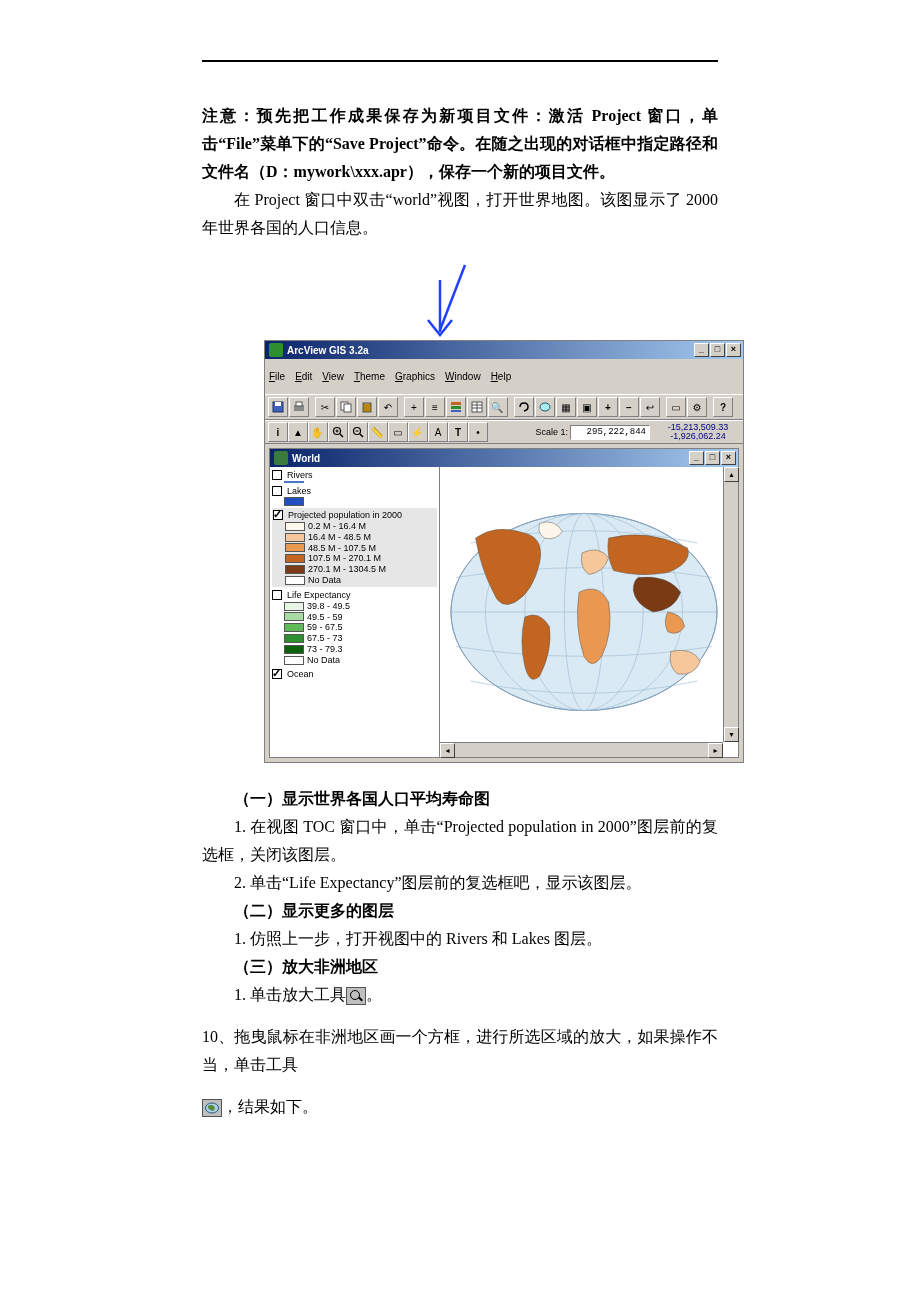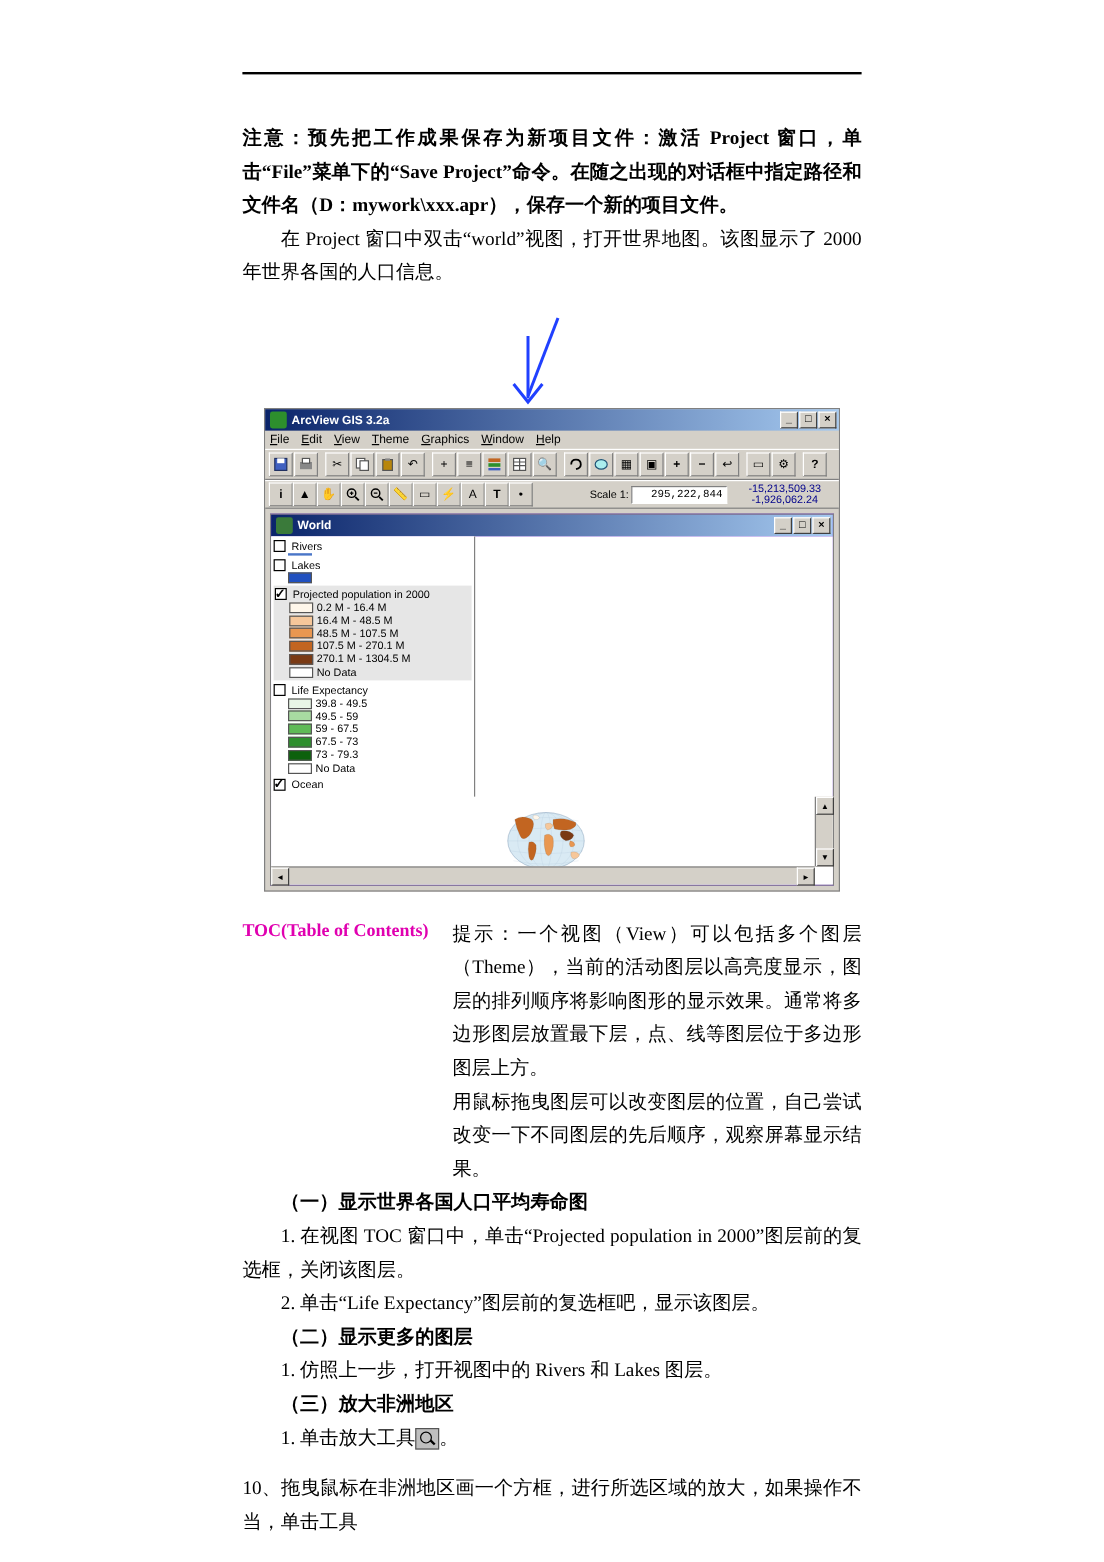--- a/index.html
+++ b/index.html
@@ -9,45 +9,45 @@
   p { line-height: 1.75; margin: 0; text-align: justify; }
   .bold { font-weight: bold; }
   .indent { text-indent: 2em; }
   .figure-area { margin: 18px auto 22px auto; position: relative; width: 480px; }
 
   
   .arrow-band { height: 80px; position: relative; background: #fff; }
   .arrow-band svg { position: absolute; left: 190px; top: 0; }
 
   
-  .app-window { width: 480px; border: 1px solid #808080; background: #d4d0c8; font-family: Tahoma, sans-serif; font-size: 10px; }
+  .app-window { width: 480px; border: 1px solid #808080; background: #d4d0c8; font-family: Tahoma, sans-serif; font-size: 10px; margin-left: 44px; }
   .titlebar { display: flex; align-items: center; background: linear-gradient(to right, #0a246a, #a6caf0); color: #fff; height: 18px; padding: 0 2px 0 4px; font-weight: bold; }
   .titlebar .logo { width: 14px; height: 14px; background: #2d8f2d; border-radius: 2px; margin-right: 4px; display: inline-block; }
   .titlebar .title { flex: 1; }
   .win-controls { display: flex; gap: 1px; }
   .win-btn { width: 15px; height: 14px; background: #d4d0c8; border: 1px solid #fff; border-right-color: #404040; border-bottom-color: #404040; color: #000; font-family: sans-serif; font-size: 9px; text-align: center; line-height: 11px; }
 
-  .menubar { display: flex; padding: 2px 4px; background: #d4d0c8; }
+  .menubar { display: flex; padding: 12px 4px; background: #d4d0c8; }
   .menubar span { margin-right: 10px; color: #000; }
   .menubar span u { text-decoration: underline; }
 
   .toolbar { display: flex; padding: 2px 3px; background: #d4d0c8; border-top: 1px solid #fff; border-bottom: 1px solid #808080; gap: 1px; flex-wrap: wrap; }
   .tbtn { width: 20px; height: 20px; background: #d4d0c8; border: 1px solid #fff; border-right-color: #808080; border-bottom-color: #808080; display: flex; align-items: center; justify-content: center; font-size: 10px; color: #000; }
   .tbtn svg { display: block; }
   .tbsep { width: 4px; }
 
   .infobar { display: flex; align-items: center; padding: 1px 3px; background: #d4d0c8; border-top: 1px solid #fff; border-bottom: 1px solid #808080; font-size: 9px; }
   .infobar .filler { flex: 1; }
   .infobar .scale-label { margin-right: 2px; }
   .infobar .scale-box { width: 80px; height: 15px; background: #fff; border: 1px solid #808080; border-right-color: #fff; border-bottom-color: #fff; padding: 1px 3px; text-align: right; font-family: Liberation Mono, monospace; }
   .infobar .coords { width: 90px; text-align: center; color: #00008b; padding-left: 6px; line-height: 1.0; }
 
   
   .inner-window { margin: 4px; border: 1px solid #808080; background: #6d28d9; }
-  .inner-body { display: flex; height: 290px; background: #fff; flex-direction: column; }
+  .inner-body { display: flex; height: 290px; background: #fff; }
 
   .toc { width: 170px; background: #fff; font-size: 9px; color: #000; padding: 2px; overflow: hidden; border-right: 1px solid #808080; }
   .layer { margin-bottom: 2px; }
   .layer-hdr { display: flex; align-items: center; padding: 1px 0; }
   .layer-name { padding-left: 2px; }
   .chk { width: 10px; height: 10px; border: 1px solid #000; background: #fff; margin-right: 3px; display: inline-block; position: relative; }
   .chk.checked::after { content: "✓"; position: absolute; top: -3px; left: -1px; font-size: 11px; font-weight: bold; }
   .sym { width: 20px; height: 8px; display: inline-block; margin-left: 12px; margin-right: 3px; }
   .sym.line { height: 2px; }
   .legend-row { display: flex; align-items: center; padding-left: 0; line-height: 1.2; }
@@ -374,29 +374,20 @@
               <div class="sb-btn" style="left:0">◂</div>
               <div class="sb-btn" style="right:0">▸</div>
             </div>
           </div>
 
         </div>
       </div>
     </div>
   </div>
 
-  <div class="hint-block">
-    <div style="width:175px;padding-top:2px;">
-      <span class="toc-label">TOC(Table of Contents)</span>
-    </div>
-    <div class="hint-text">
-      <p>提示：一个视图（View）可以包括多个图层（Theme），当前的活动图层以高亮度显示，图层的排列顺序将影响图形的显示效果。通常将多边形图层放置最下层，点、线等图层位于多边形图层上方。</p>
-      <p>用鼠标拖曳图层可以改变图层的位置，自己尝试改变一下不同图层的先后顺序，观察屏幕显示结果。</p>
-    </div>
-  </div>
 
   <p class="subheading">（一）显示世界各国人口平均寿命图</p>
   <p class="indent">1. 在视图 TOC 窗口中，单击“Projected population in 2000”图层前的复选框，关闭该图层。</p>
   <p class="indent">2. 单击“Life Expectancy”图层前的复选框吧，显示该图层。</p>
 
   <p class="subheading">（二）显示更多的图层</p>
   <p class="indent">1. 仿照上一步，打开视图中的 Rivers  和 Lakes 图层。</p>
 
   <p class="subheading">（三）放大非洲地区</p>
   <p class="indent">

